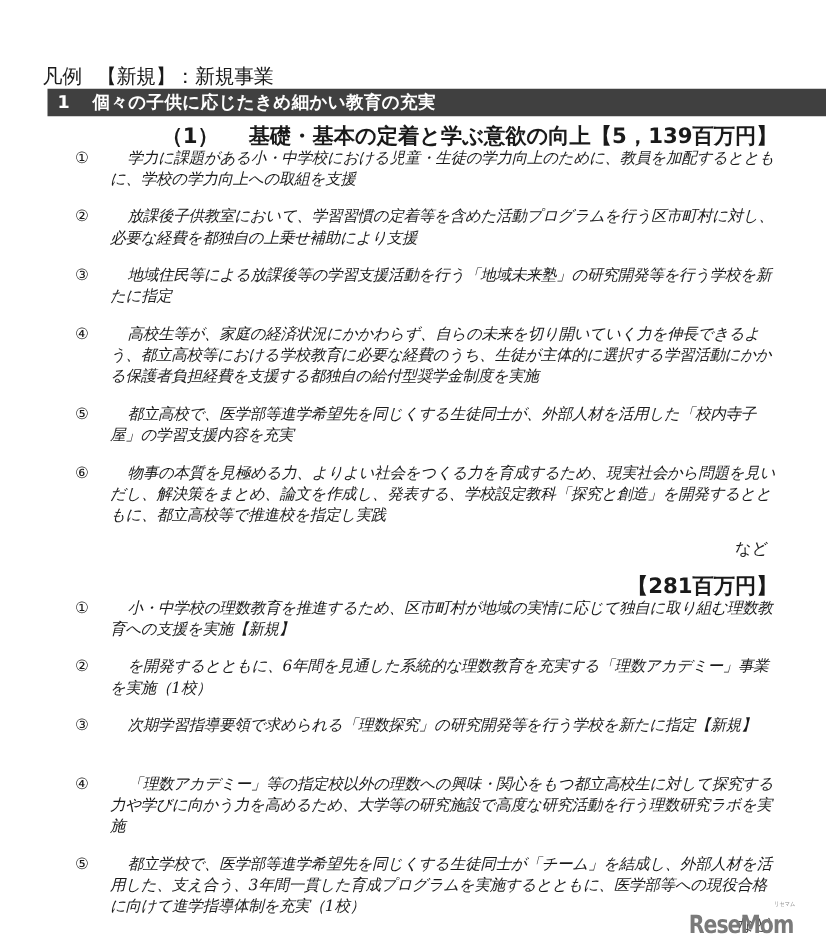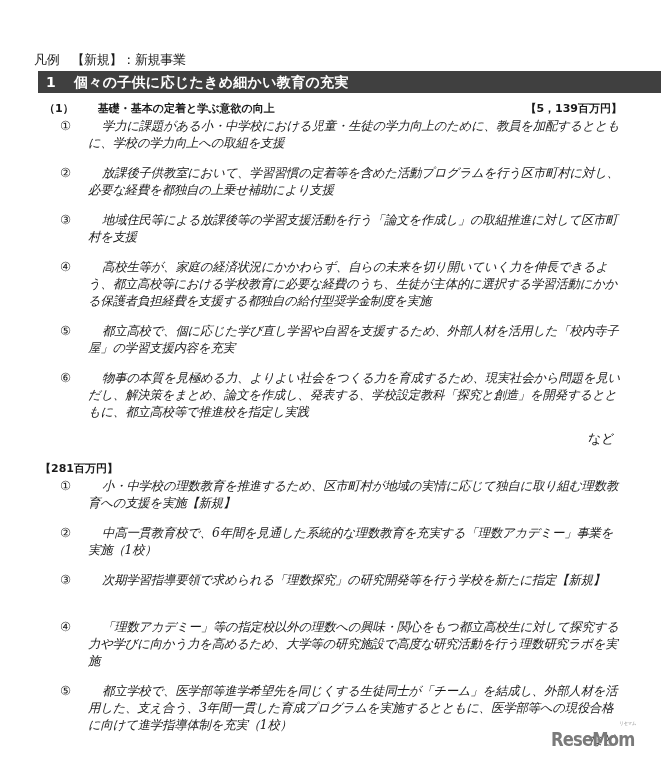--- a/index.html
+++ b/index.html
@@ -3,36 +3,36 @@
   <meta charset="utf-8">
   <style>
     html, body { margin: 0; padding: 0; background: #ffffff; }
     body {
       width: 661px; height: 759px; position: relative; overflow: hidden;
       font-family: "DejaVu Serif", "Liberation Serif", serif;
       color: #1a1a1a;
     }
     .legend {
       position: absolute; left: 34px; top: 51px;
-      font-size: 13px; letter-spacing: -0.3px;
+      font-size: 16px; letter-spacing: -0.3px;
     }
     .legend span + span { margin-left: 12px; }
     .section-bar {
       position: absolute; left: 38px; top: 71px; width: 661px; height: 22px;
       background: #404040; color: #ffffff;
       font-family: "DejaVu Sans", "Liberation Sans", sans-serif;
       font-weight: bold; font-size: 14px; line-height: 22px;
       box-sizing: border-box; padding-left: 8px; letter-spacing: 0.3px;
     }
     .section-bar .num { margin-right: 18px; }
     .sub {
       position: absolute; left: 44px; width: 578px;
       font-family: "DejaVu Sans", "Liberation Sans", sans-serif;
-      font-weight: bold; font-size: 11px; line-height: 16px;
-      display: flex; justify-content: space-between;
+      font-weight: bold; font-size: 17px; line-height: 16px;
+      display: flex; justify-content: flex-end;
     }
     .sub .label { display: inline-block; }
     .sub .paren { margin-right: 24px; }
     .item {
       position: absolute; left: 60px; width: 565px;
       font-size: 12.4px; line-height: 17px; letter-spacing: -0.2px;
     }
     .item .mark {
       position: absolute; left: 0; top: 0;
     }
@@ -72,47 +72,47 @@
 <div class="item" style="top:117px;">
   <span class="mark">①</span>
   <span class="text">学力に課題がある小・中学校における児童・生徒の学力向上のために、教員を加配するとともに、学校の学力向上への取組を支援</span>
 </div>
 <div class="item" style="top:164px;">
   <span class="mark">②</span>
   <span class="text">放課後子供教室において、学習習慣の定着等を含めた活動プログラムを行う区市町村に対し、必要な経費を都独自の上乗せ補助により支援</span>
 </div>
 <div class="item" style="top:211px;">
   <span class="mark">③</span>
-  <span class="text">地域住民等による放課後等の学習支援活動を行う「論文を作成し」の取組推進に対して区市町村を支援</span>
+  <span class="text">地域住民等による放課後等の学習支援活動を行う「地域未来塾」の研究開発等を行う学校を新たに指定</span>
 </div>
 <div class="item" style="top:258px;">
   <span class="mark">④</span>
   <span class="text">高校生等が、家庭の経済状況にかかわらず、自らの未来を切り開いていく力を伸長できるよう、都立高校等における学校教育に必要な経費のうち、生徒が主体的に選択する学習活動にかかる保護者負担経費を支援する都独自の給付型奨学金制度を実施</span>
 </div>
 <div class="item" style="top:322px;">
   <span class="mark">⑤</span>
-  <span class="text">都立高校で、個に応じた学び直し学習や自習を支援するため、外部人材を活用した「校内寺子屋」の学習支援内容を充実</span>
+  <span class="text">都立高校で、医学部等進学希望先を同じくする生徒同士が、外部人材を活用した「校内寺子屋」の学習支援内容を充実</span>
 </div>
 <div class="item" style="top:369px;">
   <span class="mark">⑥</span>
   <span class="text">物事の本質を見極める力、よりよい社会をつくる力を育成するため、現実社会から問題を見いだし、解決策をまとめ、論文を作成し、発表する、学校設定教科「探究と創造」を開発するとともに、都立高校等で推進校を指定し実践</span>
 </div>
 <div class="nado">など</div>
 
 <div class="sub" style="top:461px; left:40px; width:582px;">
   <span>【281百万円】</span>
 </div>
 
 <div class="item" style="top:477px;">
   <span class="mark">①</span>
   <span class="text">小・中学校の理数教育を推進するため、区市町村が地域の実情に応じて独自に取り組む理数教育への支援を実施【新規】</span>
 </div>
 <div class="item" style="top:524px;">
   <span class="mark">②</span>
-  <span class="text">中高一貫教育校で、6年間を見通した系統的な理数教育を充実する「理数アカデミー」事業を実施（1校）</span>
+  <span class="text">を開発するとともに、6年間を見通した系統的な理数教育を充実する「理数アカデミー」事業を実施（1校）</span>
 </div>
 <div class="item" style="top:571px;">
   <span class="mark">③</span>
   <span class="text">次期学習指導要領で求められる「理数探究」の研究開発等を行う学校を新たに指定【新規】</span>
 </div>
 <div class="item" style="top:618px;">
   <span class="mark">④</span>
   <span class="text">「理数アカデミー」等の指定校以外の理数への興味・関心をもつ都立高校生に対して探究する力や学びに向かう力を高めるため、大学等の研究施設で高度な研究活動を行う理数研究ラボを実施</span>
 </div>
 <div class="item" style="top:682px;">

